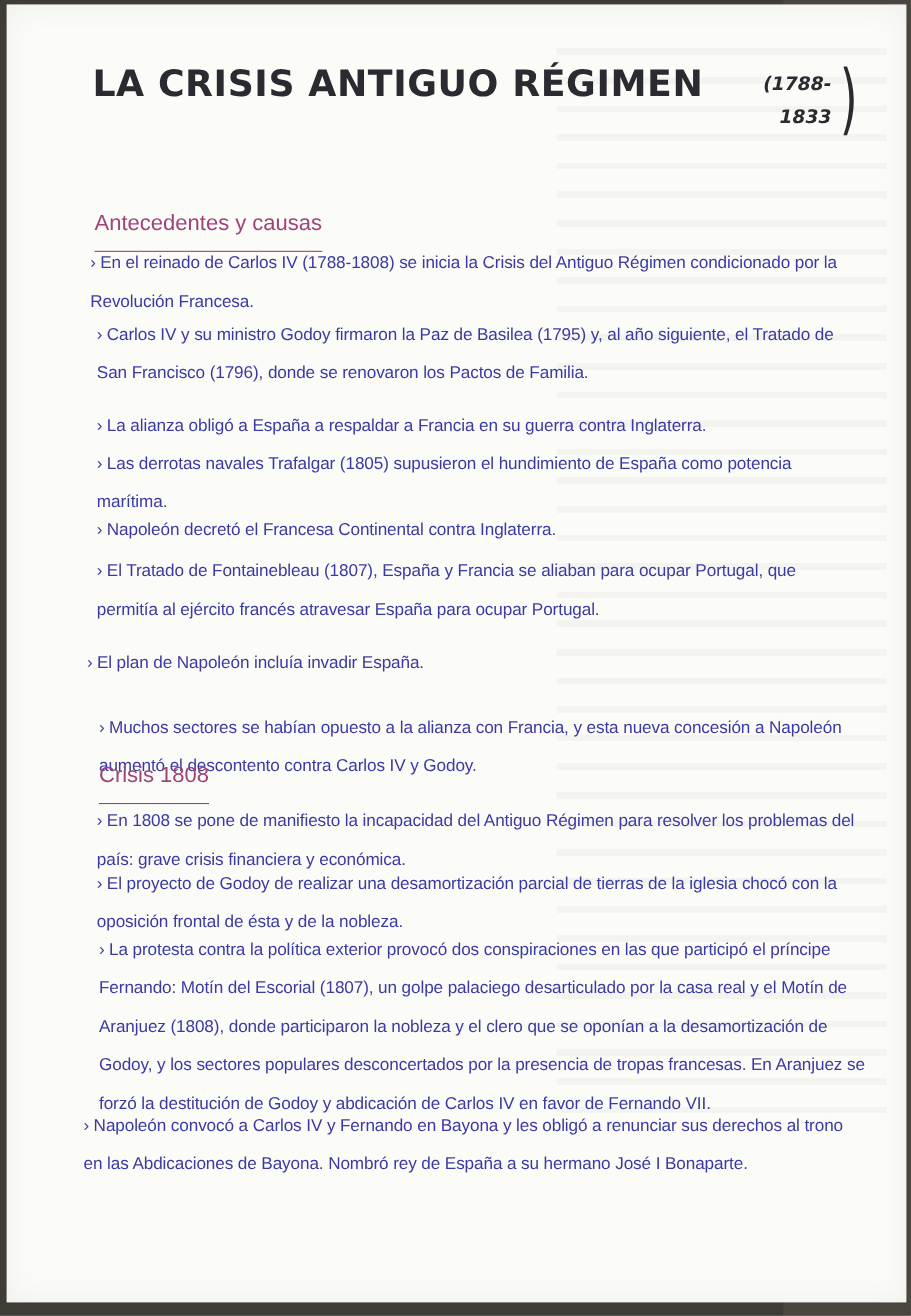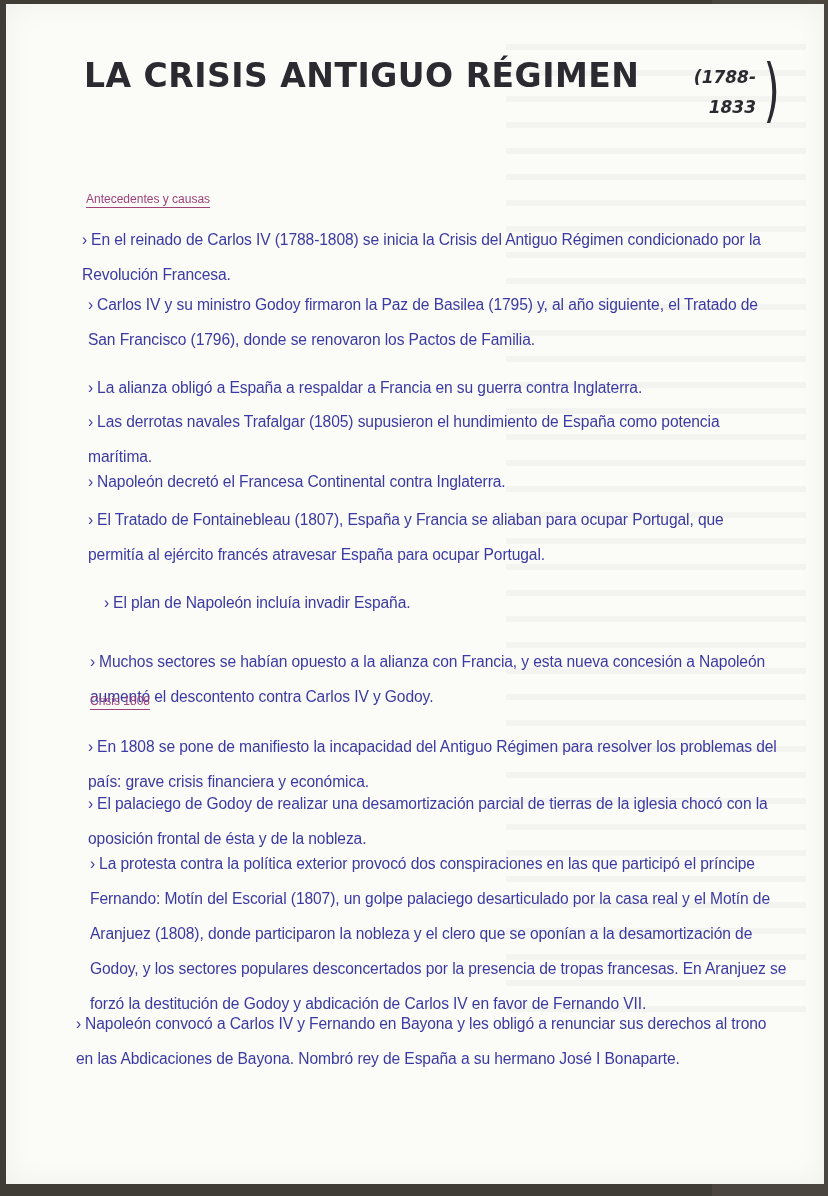--- a/index.html
+++ b/index.html
@@ -73,24 +73,24 @@
       font-family: "DejaVu Serif", serif;
       font-style: italic;
       font-size: 27px;
       color: #2b2a30;
       letter-spacing: 1.5px;
       white-space: nowrap;
     }
     .section-heading {
       position: absolute;
       font-family: "Liberation Sans", sans-serif;
-      font-size: 12px;
+      font-size: 20px;
       color: #a0427a;
       border-bottom: 1.5px solid #a0427a;
-      padding-bottom: 1px;
+      padding-bottom: 13px;
       white-space: nowrap;
     }
     .item {
       position: absolute;
       font-family: "Liberation Sans", sans-serif;
       font-size: 15.6px;
       line-height: 35px;
       color: #3b3aa3;
       letter-spacing: -0.1px;
     }
@@ -125,34 +125,34 @@
     </div>
     <div class="item" style="left:82px; top:400px; width:690px;">
       <span class="bullet">›</span><span>Las derrotas navales Trafalgar (1805) supusieron el hundimiento de España como potencia marítima.</span>
     </div>
     <div class="item" style="left:82px; top:460px; width:690px;">
       <span class="bullet">›</span><span>Napoleón decretó el Francesa Continental contra Inglaterra.</span>
     </div>
     <div class="item" style="left:82px; top:498px; width:690px;">
       <span class="bullet">›</span><span>El Tratado de Fontainebleau (1807), España y Francia se aliaban para ocupar Portugal, que permitía al ejército francés atravesar España para ocupar Portugal.</span>
     </div>
-    <div class="item" style="left:98px; top:581px; width:690px;">
+    <div class="item" style="left:73px; top:581px; width:690px;">
       <span class="bullet">›</span><span>El plan de Napoleón incluía invadir España.</span>
     </div>
     <div class="item" style="left:84px; top:640px; width:690px;">
       <span class="bullet">›</span><span>Muchos sectores se habían opuesto a la alianza con Francia, y esta nueva concesión a Napoleón aumentó el descontento contra Carlos IV y Godoy.</span>
     </div>
 
     <div class="section-heading" style="left:84px; top:690px;">Crisis 1808</div>
 
     <div class="item" style="left:82px; top:725px; width:690px;">
       <span class="bullet">›</span><span>En 1808 se pone de manifiesto la incapacidad del Antiguo Régimen para resolver los problemas del país: grave crisis financiera y económica.</span>
     </div>
     <div class="item" style="left:82px; top:782px; width:700px;">
-      <span class="bullet">›</span><span>El palaciego de Godoy de realizar una desamortización parcial de tierras de la iglesia chocó con la oposición frontal de ésta y de la nobleza.</span>
+      <span class="bullet">›</span><span>El proyecto de Godoy de realizar una desamortización parcial de tierras de la iglesia chocó con la oposición frontal de ésta y de la nobleza.</span>
     </div>
     <div class="item" style="left:84px; top:842px; width:704px;">
       <span class="bullet">›</span><span>La protesta contra la política exterior provocó dos conspiraciones en las que participó el príncipe Fernando: Motín del Escorial (1807), un golpe palaciego desarticulado por la casa real y el Motín de Aranjuez (1808), donde participaron la nobleza y el clero que se oponían a la desamortización de Godoy, y los sectores populares desconcertados por la presencia de tropas francesas. En Aranjuez se forzó la destitución de Godoy y abdicación de Carlos IV en favor de Fernando VII.</span>
     </div>
     <div class="item" style="left:70px; top:1002px; width:700px;">
       <span class="bullet">›</span><span>Napoleón convocó a Carlos IV y Fernando en Bayona y les obligó a renunciar sus derechos al trono en las Abdicaciones de Bayona. Nombró rey de España a su hermano José I Bonaparte.</span>
     </div>
 
   </div>
 </div>

